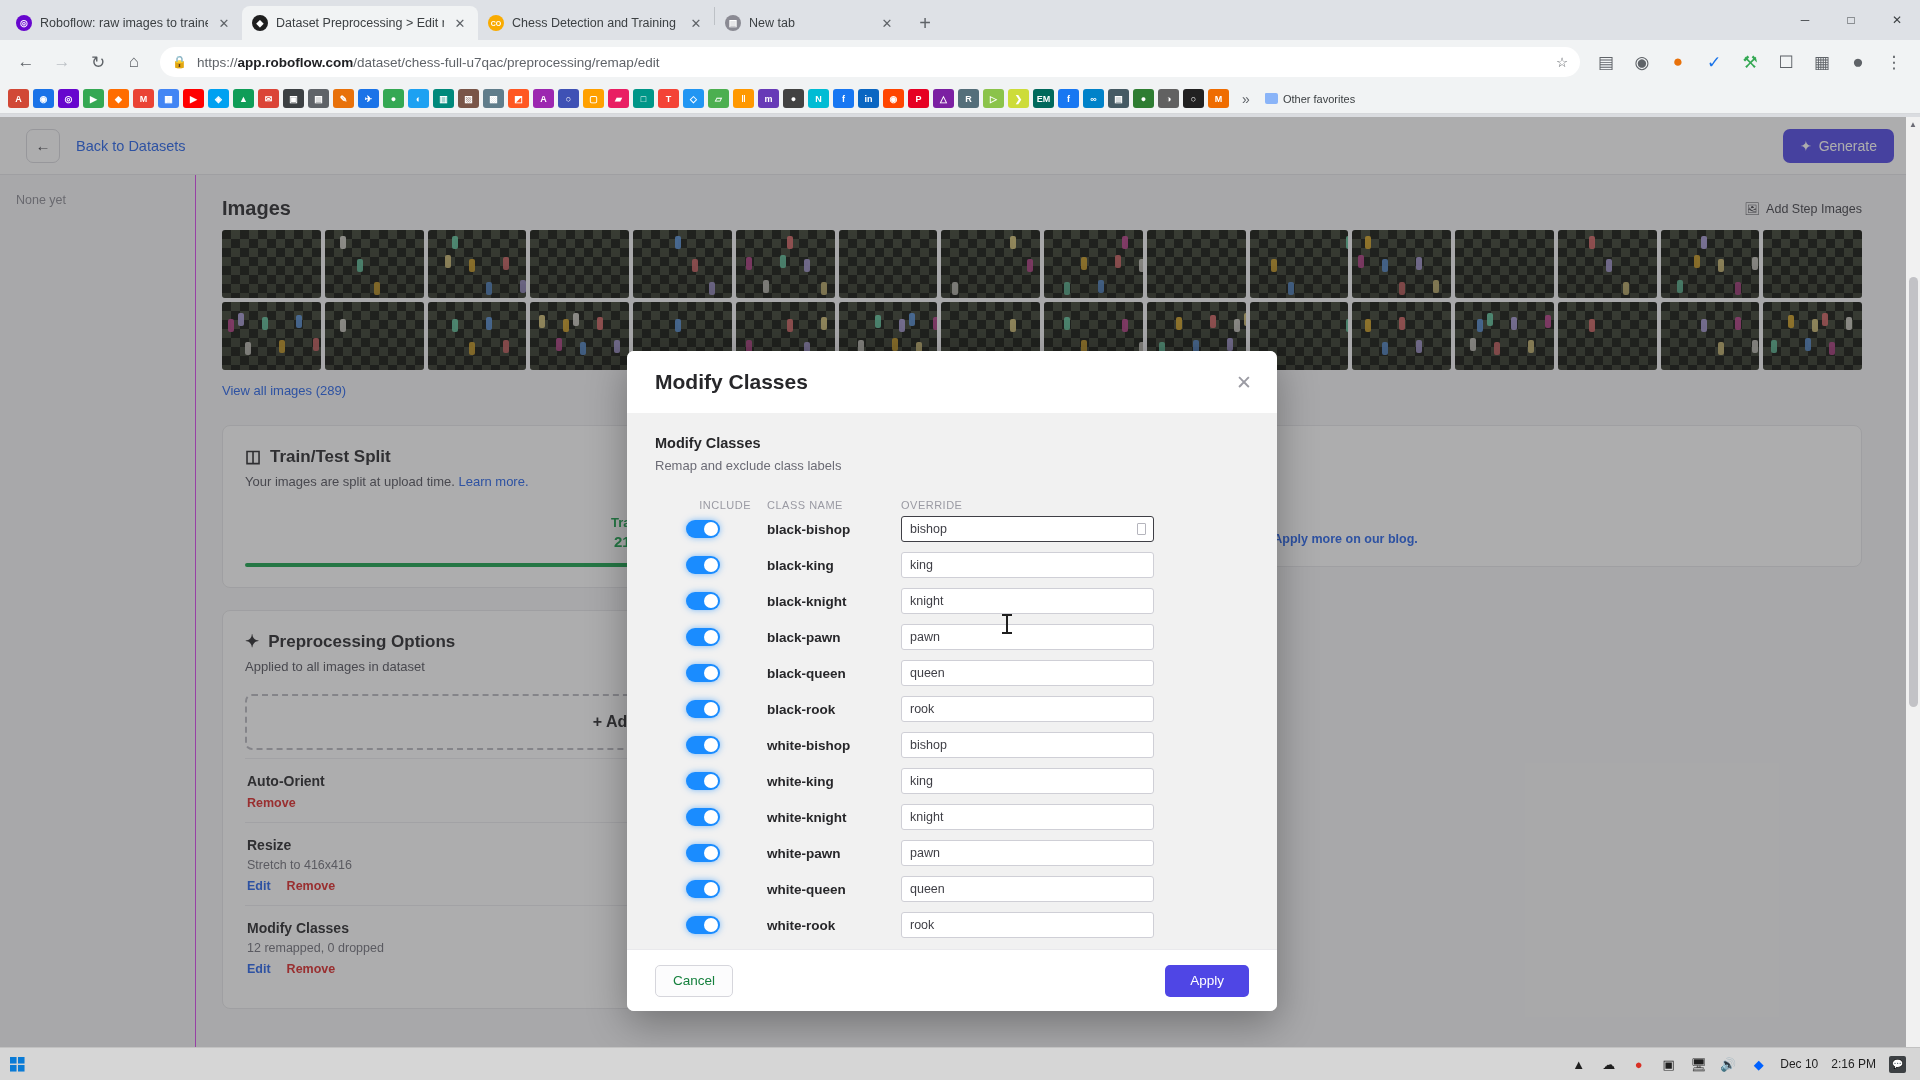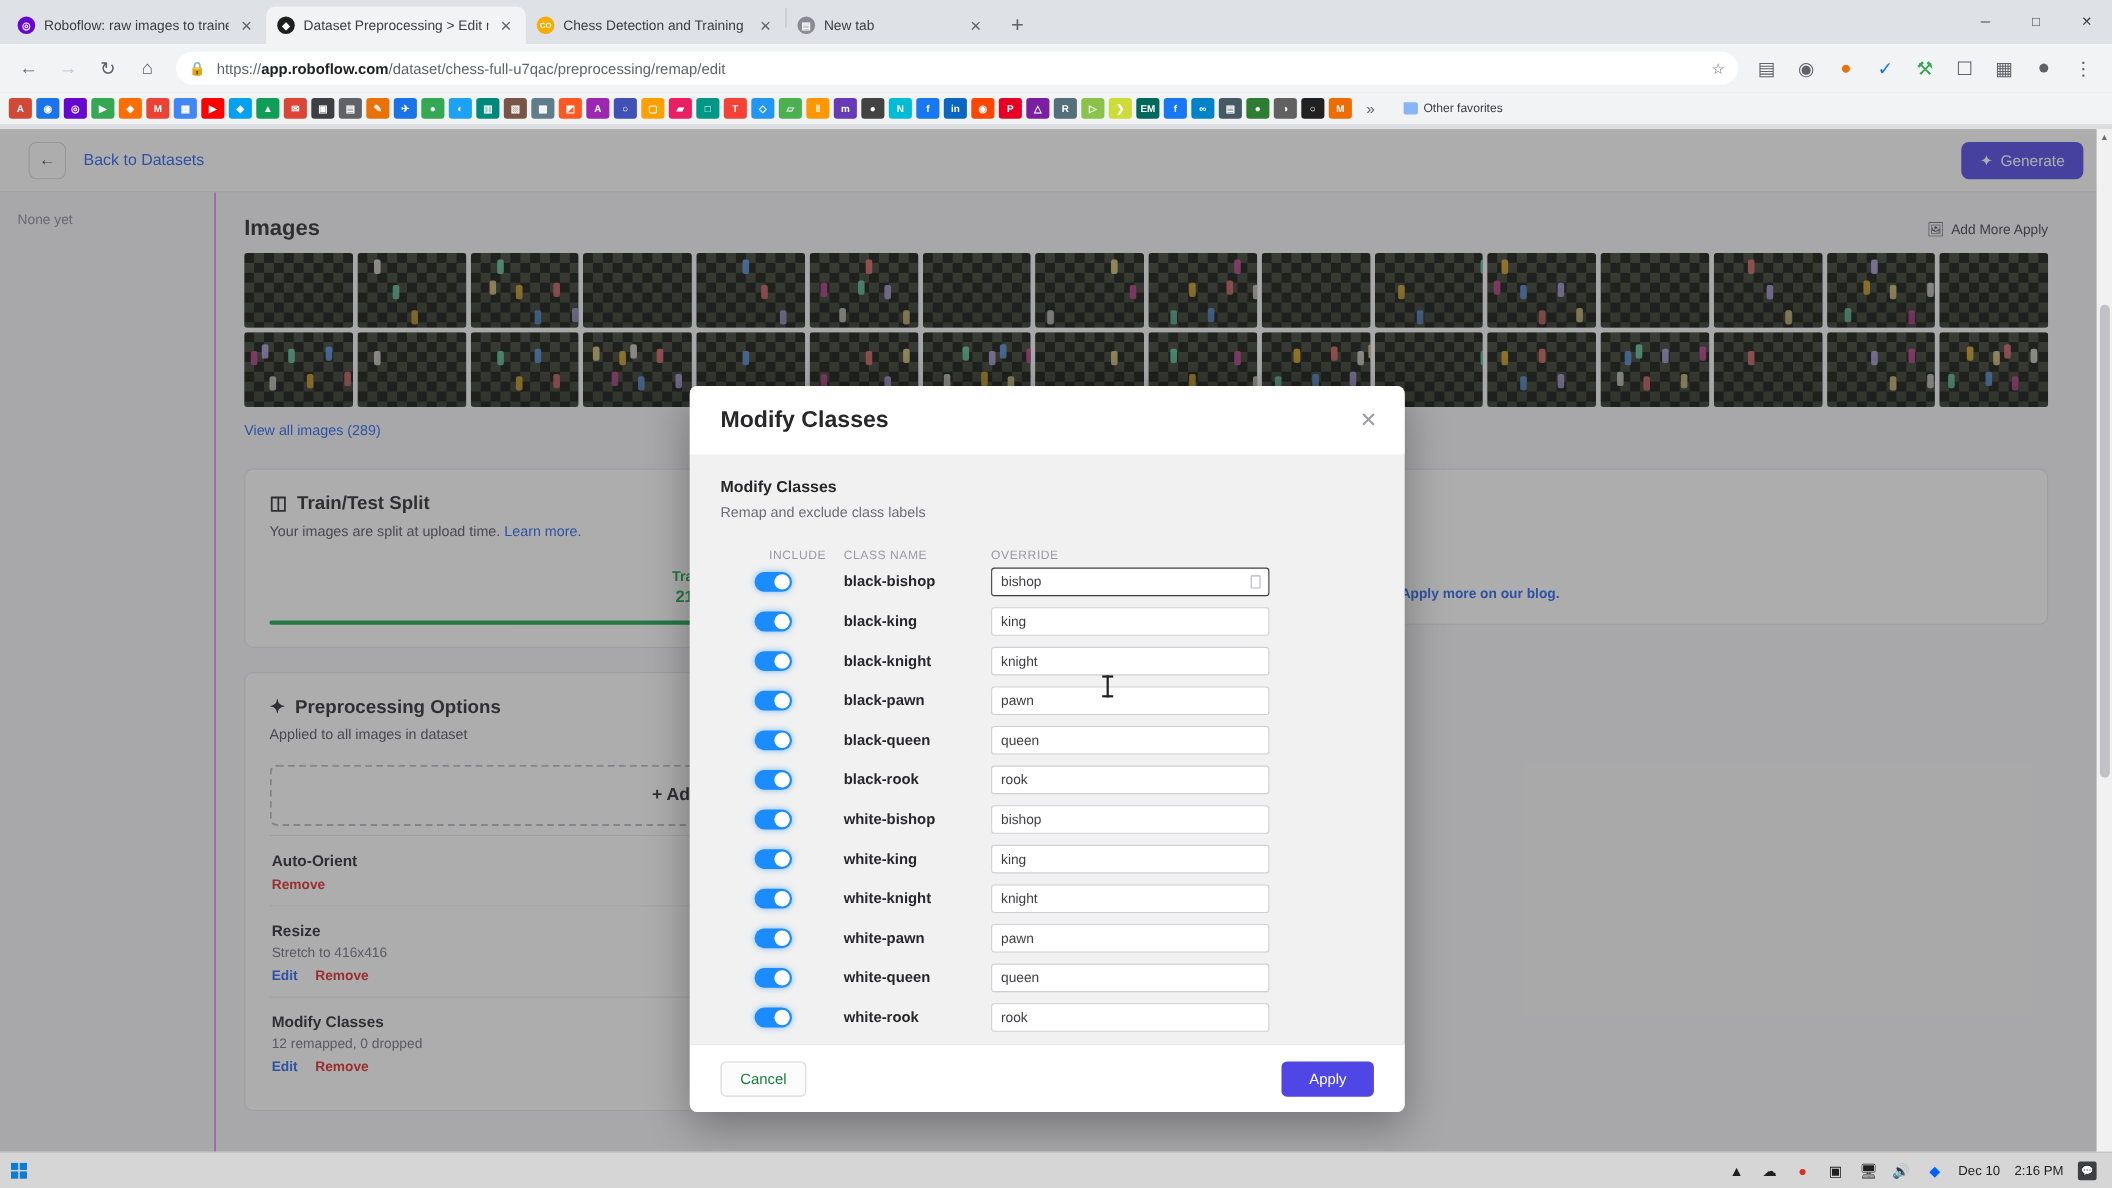--- a/index.html
+++ b/index.html
@@ -75,21 +75,21 @@
     height: 30px; background: #f1f3f4; display: flex; align-items: center;
     padding: 0 8px; gap: 4px; border-bottom: 1px solid #d6d8db;
     font-size: 11px; color:#3c4043;
   }
   .bm {
     width: 21px; height: 19px; border-radius: 3px; flex: 0 0 21px;
     display:flex; align-items:center; justify-content:center;
     font-size: 9px; color:#fff; font-weight:bold;
   }
   .bm-overflow { margin-left: 4px; color:#5f6368; font-size:14px; width:18px; text-align:center; }
-  .bm-folder { display:flex; align-items:center; gap:5px; margin-left: 17px; white-space:nowrap; }
+  .bm-folder { display:flex; align-items:center; gap:5px; margin-left: 6px; white-space:nowrap; }
   .bm-folder .fi { width:13px; height:11px; background:#8ab4f8; border-radius:1px 2px 2px 2px; }
 
   
   .page {
     position: absolute; left: 0; top: 117px; width: 1920px; height: 940px;
     background: #f7f7f8; overflow: hidden;
   }
   
   .dim {
     position:absolute; left:0; top:0; width:1920px; height:940px;
@@ -407,21 +407,21 @@
         <div>None yet</div>
       </div>
 
       <div class="content">
         <div class="content-inner">
 
           <div class="sec-head">
             <div class="sec-title">Images</div>
             <div class="addmore">
               <span>🖼</span>
-              <span>Add More Apply</span>
+              <span>Add Step Images</span>
             </div>
           </div>
 
           <div class="thumbs" id="thumbgrid">
               <div class="thumbrow">
                 <div class="thumb"></div>
                 <div class="thumb">
                   <span class="pc" style="background: rgb(242, 240, 230); left: 15px; top: 6px;"></span>
                   <span class="pc" style="background: rgb(110, 231, 183); left: 32px; top: 29px;"></span>
                   <span class="pc" style="background: rgb(251, 191, 36); left: 49px; top: 52px;"></span>

